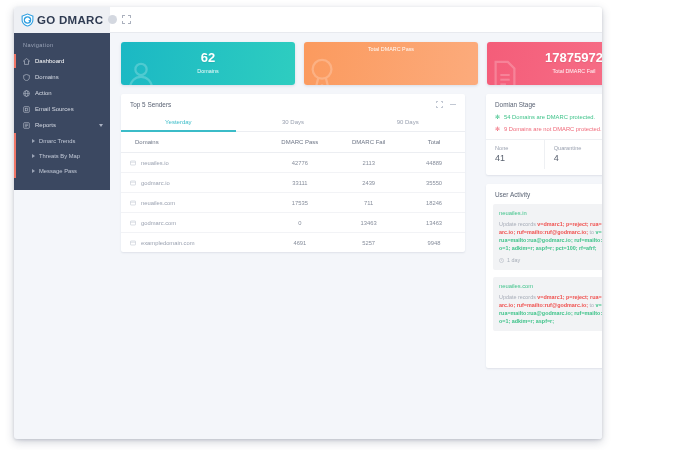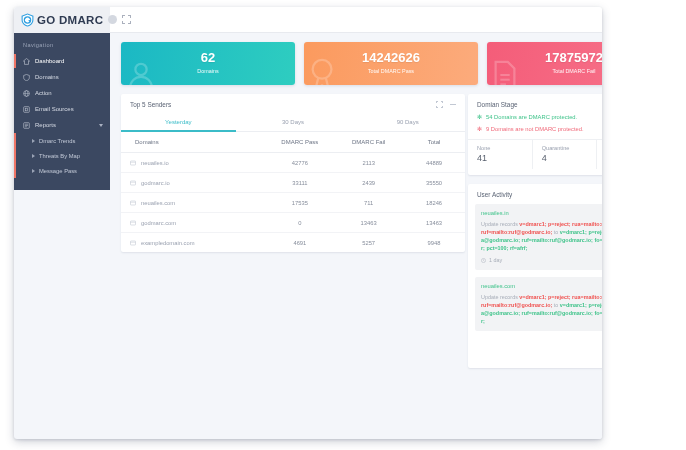--- a/index.html
+++ b/index.html
@@ -136,21 +136,21 @@
   .stat-card .bg-ico {
     position: absolute; left: 5px; bottom: -5px; z-index: 1;
     opacity: .22;
   }
   .c-domains    { background: linear-gradient(100deg,#1bb8c4 0%,#2ecdc0 100%); }
   .c-mail       { background: linear-gradient(100deg,#24c677 0%,#2fd98e 100%); }
   .c-pass       { background: linear-gradient(100deg,#fb9a5e 0%,#fcab7c 100%); }
   .c-fail       { background: linear-gradient(100deg,#f45d79 0%,#f7738b 100%); }
 
   
-  #panels { display: flex; gap: 3px; margin-top: 9px; }
+  #panels { display: flex; gap: 21px; margin-top: 9px; }
   #left-col  { width: 344px; flex: 0 0 auto; }
   #right-col { flex: 1 1 auto; }
 
   .panel {
     background: #ffffff; border-radius: 2px;
     box-shadow: 0 1px 2px rgba(80,90,120,.13);
   }
   .panel-head {
     display: flex; align-items: center;
     padding: 7px 9px 6px 9px;
@@ -344,21 +344,20 @@
         <div class="val">62</div>
         <div class="lbl">Domains</div>
       </div>
 
 
       <div class="stat-card c-pass">
         <svg class="bg-ico" width="28" height="32" viewBox="0 0 28 34">
           <circle cx="13" cy="12" r="10" fill="none" stroke="#ffffff" stroke-width="2.4"></circle>
           <path d="M9 21 L6 33 L13 29 L20 33 L17 21" fill="none" stroke="#ffffff" stroke-width="2.4"></path>
         </svg>
-        <div class="val">14242626</div>
         <div class="lbl">Total DMARC Pass</div>
       </div>
 
       <div class="stat-card c-fail">
         <svg class="bg-ico" width="26" height="30" viewBox="0 0 26 32">
           <path d="M3 2 H16 L23 9 V30 H3 Z" fill="none" stroke="#ffffff" stroke-width="2.4"></path>
           <line x1="8" y1="16" x2="18" y2="16" stroke="#ffffff" stroke-width="2.2"></line>
           <line x1="8" y1="21" x2="18" y2="21" stroke="#ffffff" stroke-width="2.2"></line>
           <line x1="8" y1="26" x2="14" y2="26" stroke="#ffffff" stroke-width="2.2"></line>
         </svg>

